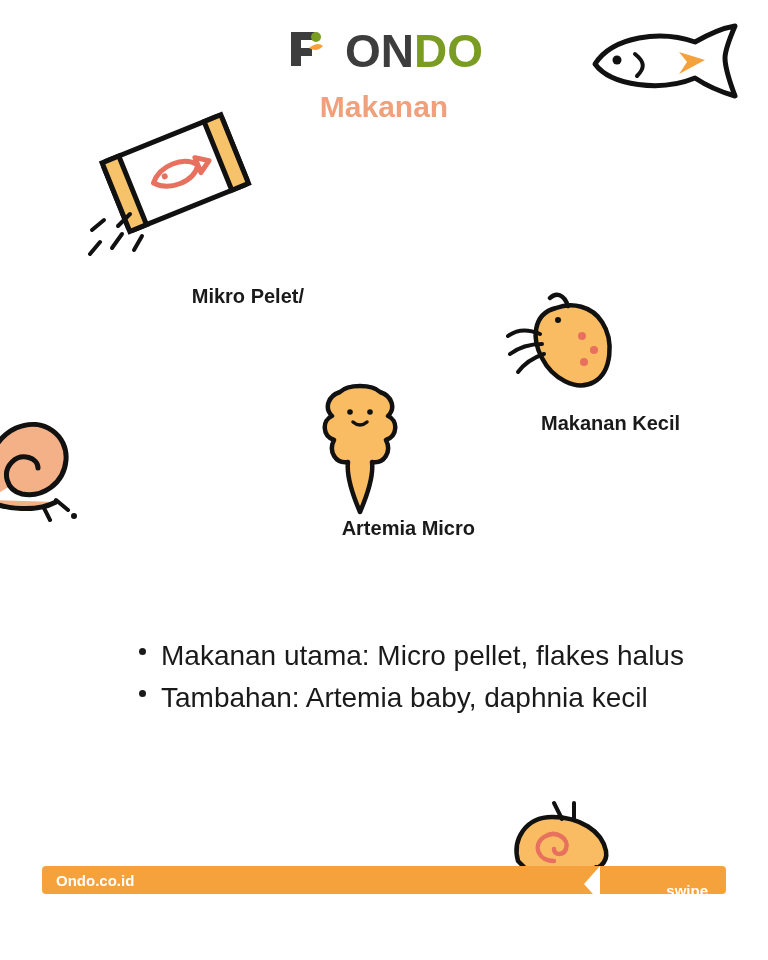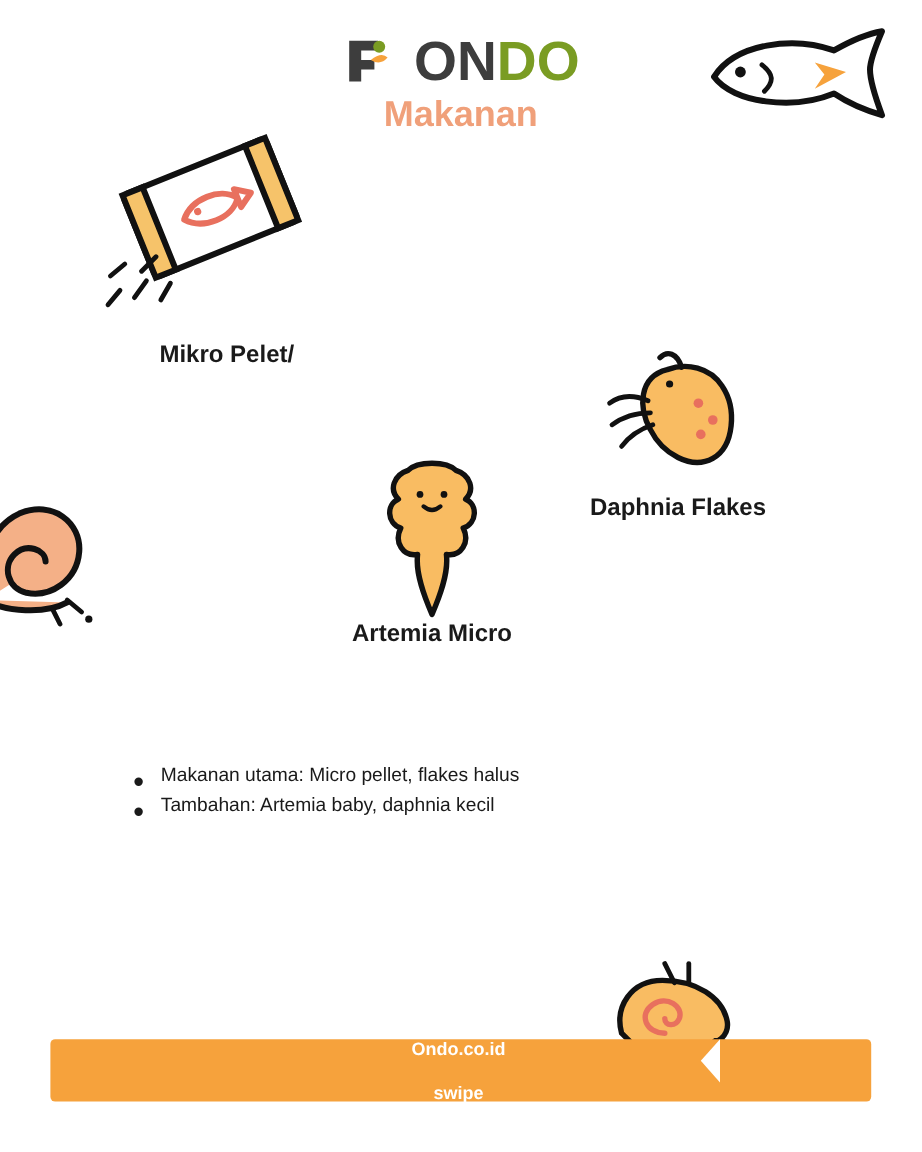--- a/index.html
+++ b/index.html
@@ -18,41 +18,40 @@
   
   .brand {
     position: absolute;
     top: 28px;
     left: 0;
     width: 768px;
     text-align: center;
   }
   .brand-row {
     display: inline-flex;
-    align-items: center;
     justify-content: center;
     gap: 20px;
   }
   .brand-mark {
     width: 40px;
     height: 42px;
     position: relative;
     flex: none;
   }
   .brand-text {
     font-size: 46px;
     font-weight: bold;
     letter-spacing: 0px;
     line-height: 1;
   }
   .brand-text .on { color: #3d3d3d; }
   .brand-text .do { color: #7a9c23; }
 
   .subtitle {
-    margin-top: 2px;
+    margin-top: 16px;
     font-size: 30px;
     font-weight: bold;
     color: #f0a07a;
     text-align: center;
   }
 
   
   .art { position: absolute; }
   #art-fish-top   { top: 18px;  left: 583px; width: 170px; height: 90px; }
   #art-packet     { top: 108px; left: 82px;  width: 190px; height: 160px; }
@@ -60,65 +59,65 @@
   #art-artemia    { top: 378px; left: 310px; width: 100px; height: 140px; }
   #art-daphnia    { top: 292px; left: 498px; width: 130px; height: 120px; }
   #art-snail-bot  { top: 795px; left: 510px; width: 110px; height: 90px; }
 
   
   .caption {
     position: absolute;
     font-size: 20px;
     font-weight: bold;
     color: #1a1a1a;
-    text-align: center;
+    text-align: right;
     line-height: 1.35;
   }
   #caption-pellet  { top: 283px; left: 74px;  width: 230px; }
   #caption-artemia { top: 515px; left: 245px; width: 230px; }
   #caption-daphnia { top: 410px; left: 450px; width: 230px; }
 
   
   .bullets {
     position: absolute;
     top: 636px;
     left: 102px;
     width: 600px;
     margin: 0;
     padding: 0 0 0 28px;
     list-style: none;
     color: #1a1a1a;
   }
   .bullets li {
     position: relative;
-    font-size: 16px;
+    font-size: 28px;
     line-height: 1.42;
     padding-left: 4px;
     margin-bottom: 2px;
+    margin-left: 27px;
   }
   .bullets li::before {
     content: "";
     position: absolute;
     left: -18px;
     top: 12px;
     width: 7px;
     height: 7px;
     border-radius: 50%;
     background: #1a1a1a;
   }
 
   
   .footer {
     position: absolute;
     left: 42px;
     top: 866px;
     width: 684px;
-    height: 52px;
+    height: 28px;
     background: #f5a councilor;
-    flex-direction: column;
   }
   .footer {
     background: #f6a23c;
     border-radius: 4px;
     display: flex;
     align-items: center;
     justify-content: space-between;
     box-sizing: border-box;
     padding: 0 18px 0 14px;
   }
@@ -252,21 +251,21 @@
     </g>
   </svg>
 </div>
 
 <div class="caption" id="caption-pellet">
   <div>Mikro Pelet/</div>
 </div>
 
 <div class="caption" id="caption-artemia">Artemia Micro</div>
 
-<div class="caption" id="caption-daphnia">Daphnia Flakes</div>
+<div class="caption" id="caption-daphnia">Makanan Kecil</div>
 
 <ul class="bullets">
   <li>Makanan utama: Micro pellet, flakes halus</li>
   <li>Tambahan: Artemia baby, daphnia kecil</li>
 </ul>
 
 <div class="footer">
   <span class="footer-site">Ondo.co.id</span>
   <span class="chev-notch"></span>
   <span class="footer-right">

